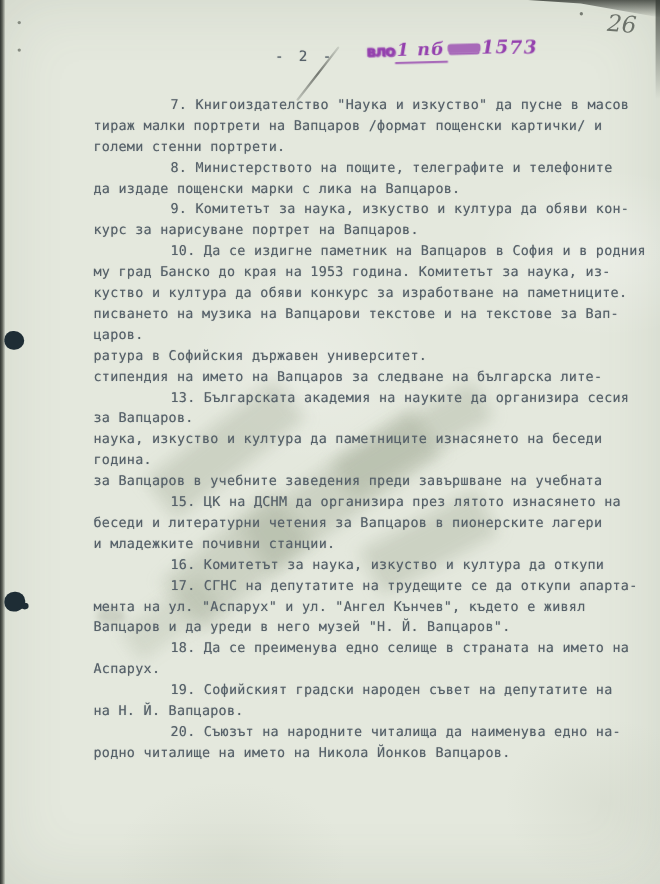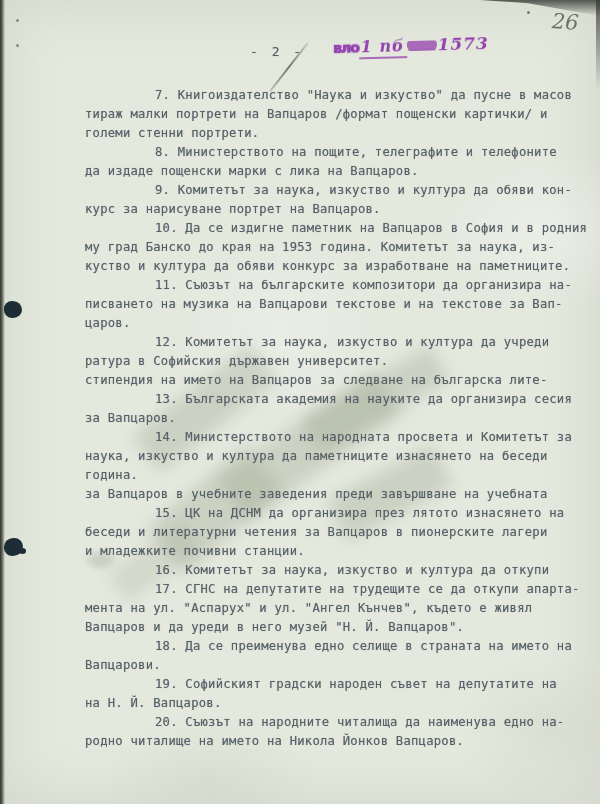--- a/index.html
+++ b/index.html
@@ -154,40 +154,37 @@
       <div class="line first">7. Книгоиздателство "Наука и изкуство" да пусне в масов</div>
       <div class="line">тираж малки портрети на Вапцаров /формат пощенски картички/ и</div>
       <div class="line">големи стенни портрети.</div>
       <div class="line first">8. Министерството на пощите, телеграфите и телефоните</div>
       <div class="line">да издаде пощенски марки с лика на Вапцаров.</div>
       <div class="line first">9. Комитетът за наука, изкуство и култура да обяви кон-</div>
       <div class="line">курс за нарисуване портрет на Вапцаров.</div>
       <div class="line first">10. Да се издигне паметник на Вапцаров в София и в родния</div>
       <div class="line">му град Банско до края на 1953 година. Комитетът за наука, из-</div>
       <div class="line">куство и култура да обяви конкурс за изработване на паметниците.</div>
-      <div class="line first">11. Съюзът на българските композитори да организира на-</div>
       <div class="line">писването на музика на Вапцарови текстове и на текстове за Вап-</div>
       <div class="line">царов.</div>
-      <div class="line first">12. Комитетът за наука, изкуство и култура да учреди</div>
       <div class="line">ратура в Софийския държавен университет.</div>
       <div class="line">стипендия на името на Вапцаров за следване на българска лите-</div>
       <div class="line first">13. Българската академия на науките да организира сесия</div>
       <div class="line">за Вапцаров.</div>
-      <div class="line first">14. Министерството на народната просвета и Комитетът за</div>
       <div class="line">наука, изкуство и култура да паметниците изнасянето на беседи</div>
       <div class="line">година.</div>
       <div class="line">за Вапцаров в учебните заведения преди завършване на учебната</div>
       <div class="line first">15. ЦК на ДСНМ да организира през лятото изнасянето на</div>
       <div class="line">беседи и литературни четения за Вапцаров в пионерските лагери</div>
       <div class="line">и младежките почивни станции.</div>
       <div class="line first">16. Комитетът за наука, изкуство и култура да откупи</div>
       <div class="line first">17. СГНС на депутатите на трудещите се да откупи апарта-</div>
       <div class="line">мента на ул. "Аспарух" и ул. "Ангел Кънчев", където е живял</div>
       <div class="line">Вапцаров и да уреди в него музей "Н. Й. Вапцаров".</div>
       <div class="line first">18. Да се преименува едно селище в страната на името на</div>
-      <div class="line">Вапцарови.</div>
+      <div class="line">Аспарух.</div>
       <div class="line first">19. Софийският градски народен съвет на депутатите на</div>
       <div class="line">на Н. Й. Вапцаров.</div>
       <div class="line first">20. Съюзът на народните читалища да наименува едно на-</div>
       <div class="line">родно читалище на името на Никола Йонков Вапцаров.</div>
     </div>
 
 </div>
 
 </body></html>

